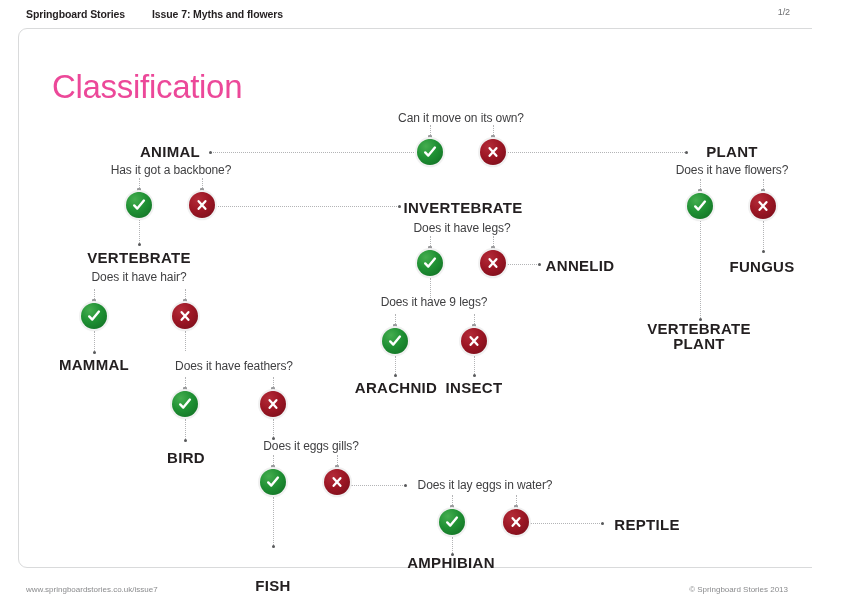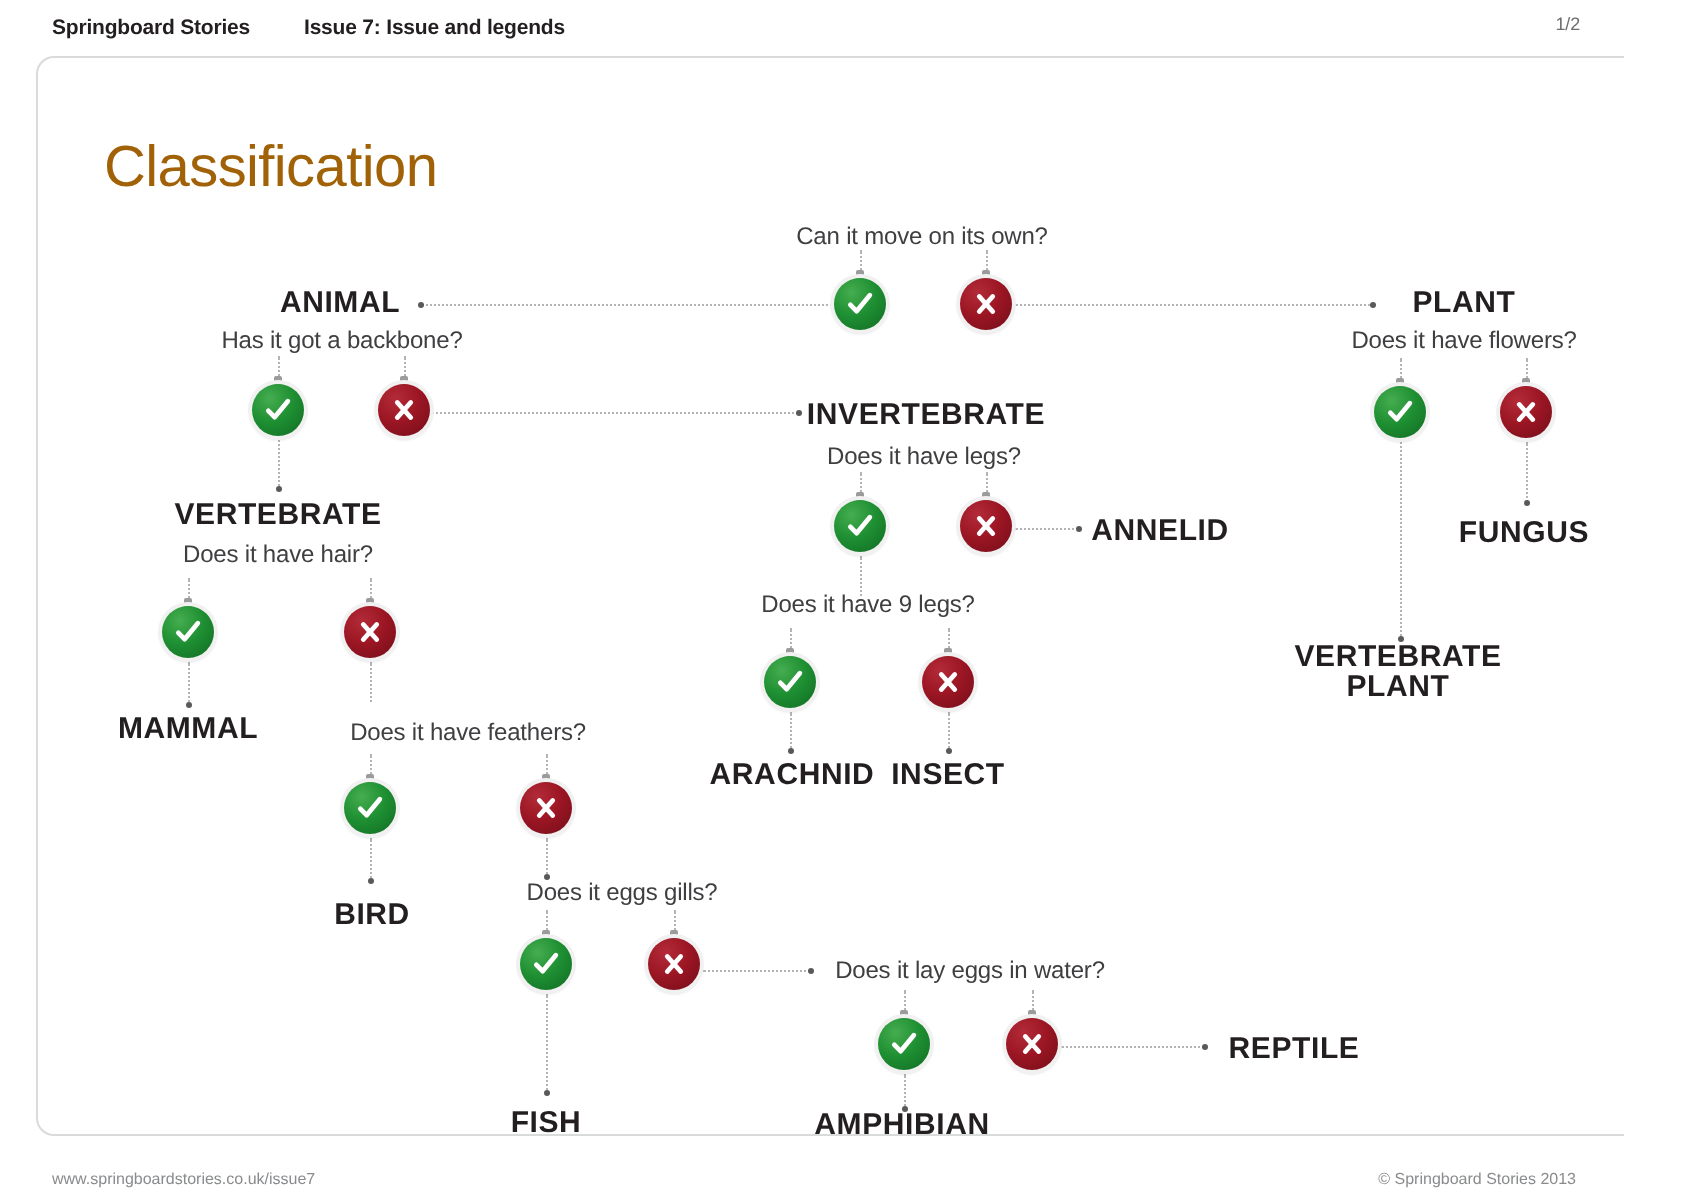--- a/index.html
+++ b/index.html
@@ -53,23 +53,23 @@
     border-radius: 9px;
     background: #ffffff;
     box-sizing: border-box;
   }
 
   
   #title {
     position: absolute;
     left: 33px;
     top: 39px;
-    font-size: 29px;
+    font-size: 33px;
     font-weight: normal;
-    color: #a16207;
+    color: #ec4899;
     letter-spacing: -0.3px;
     white-space: nowrap;
   }
   #subtitle {
     position: absolute;
     left: 228px;
     top: 51px;
     font-size: 12.5px;
     font-weight: bold;
     color: #3a3a3c;
@@ -157,21 +157,21 @@
     justify-content: center;
   }
   .badge svg { display: block; }
 </style>
 </head>
 <body>
 
 <div id="page">
 
   <div class="hdr" id="hdr-brand">Springboard Stories</div>
-  <div class="hdr" id="hdr-issue">Issue 7: Issue and legends</div>
+  <div class="hdr" id="hdr-issue">Issue 7: Myths and flowers</div>
   <div class="hdr" id="hdr-page">1/2</div>
 
   <div id="card">
 
     <div id="title">Classification</div>
 
     <div class="line-v" style="left:411px; top:96px; height:14px;"></div>
     <div class="line-v" style="left:474px; top:96px; height:14px;"></div>
 
     <div class="line-h" style="left:192px; top:123px; width:207px;"></div>
@@ -268,21 +268,21 @@
 
     <div class="node cat two-line ctr" style="left:680px; top:292px;">
       <div>VERTEBRATE</div>
       <div>PLANT</div>
     </div>
 
     <div class="node cat ctr" style="left:75px; top:327px;">MAMMAL</div>
     <div class="node cat ctr" style="left:377px; top:350px;">ARACHNID</div>
     <div class="node cat ctr" style="left:455px; top:350px;text-align:center;">INSECT</div>
     <div class="node cat ctr" style="left:167px; top:420px;">BIRD</div>
-    <div class="node cat ctr" style="left:254px; top:524px;">FISH</div>
+    <div class="node cat ctr" style="left:254px; top:548px;">FISH</div>
     <div class="node cat ctr" style="left:432px; top:525px;">AMPHIBIAN</div>
     <div class="node cat ctr" style="left:628px; top:487px;">REPTILE</div>
 
     <div class="badge yes" style="left:398px; top:110px;">
       <span class="tab"></span>
       <span class="disc"></span>
       <span class="glyph">
         <svg width="16" height="16" viewBox="0 0 16 16">
             <path d="M3.2 8.4 L6.3 11.6 L12.9 3.6" fill="none" stroke="#ffffff" stroke-width="2.4" stroke-linecap="round" stroke-linejoin="round"></path>
           </svg>

